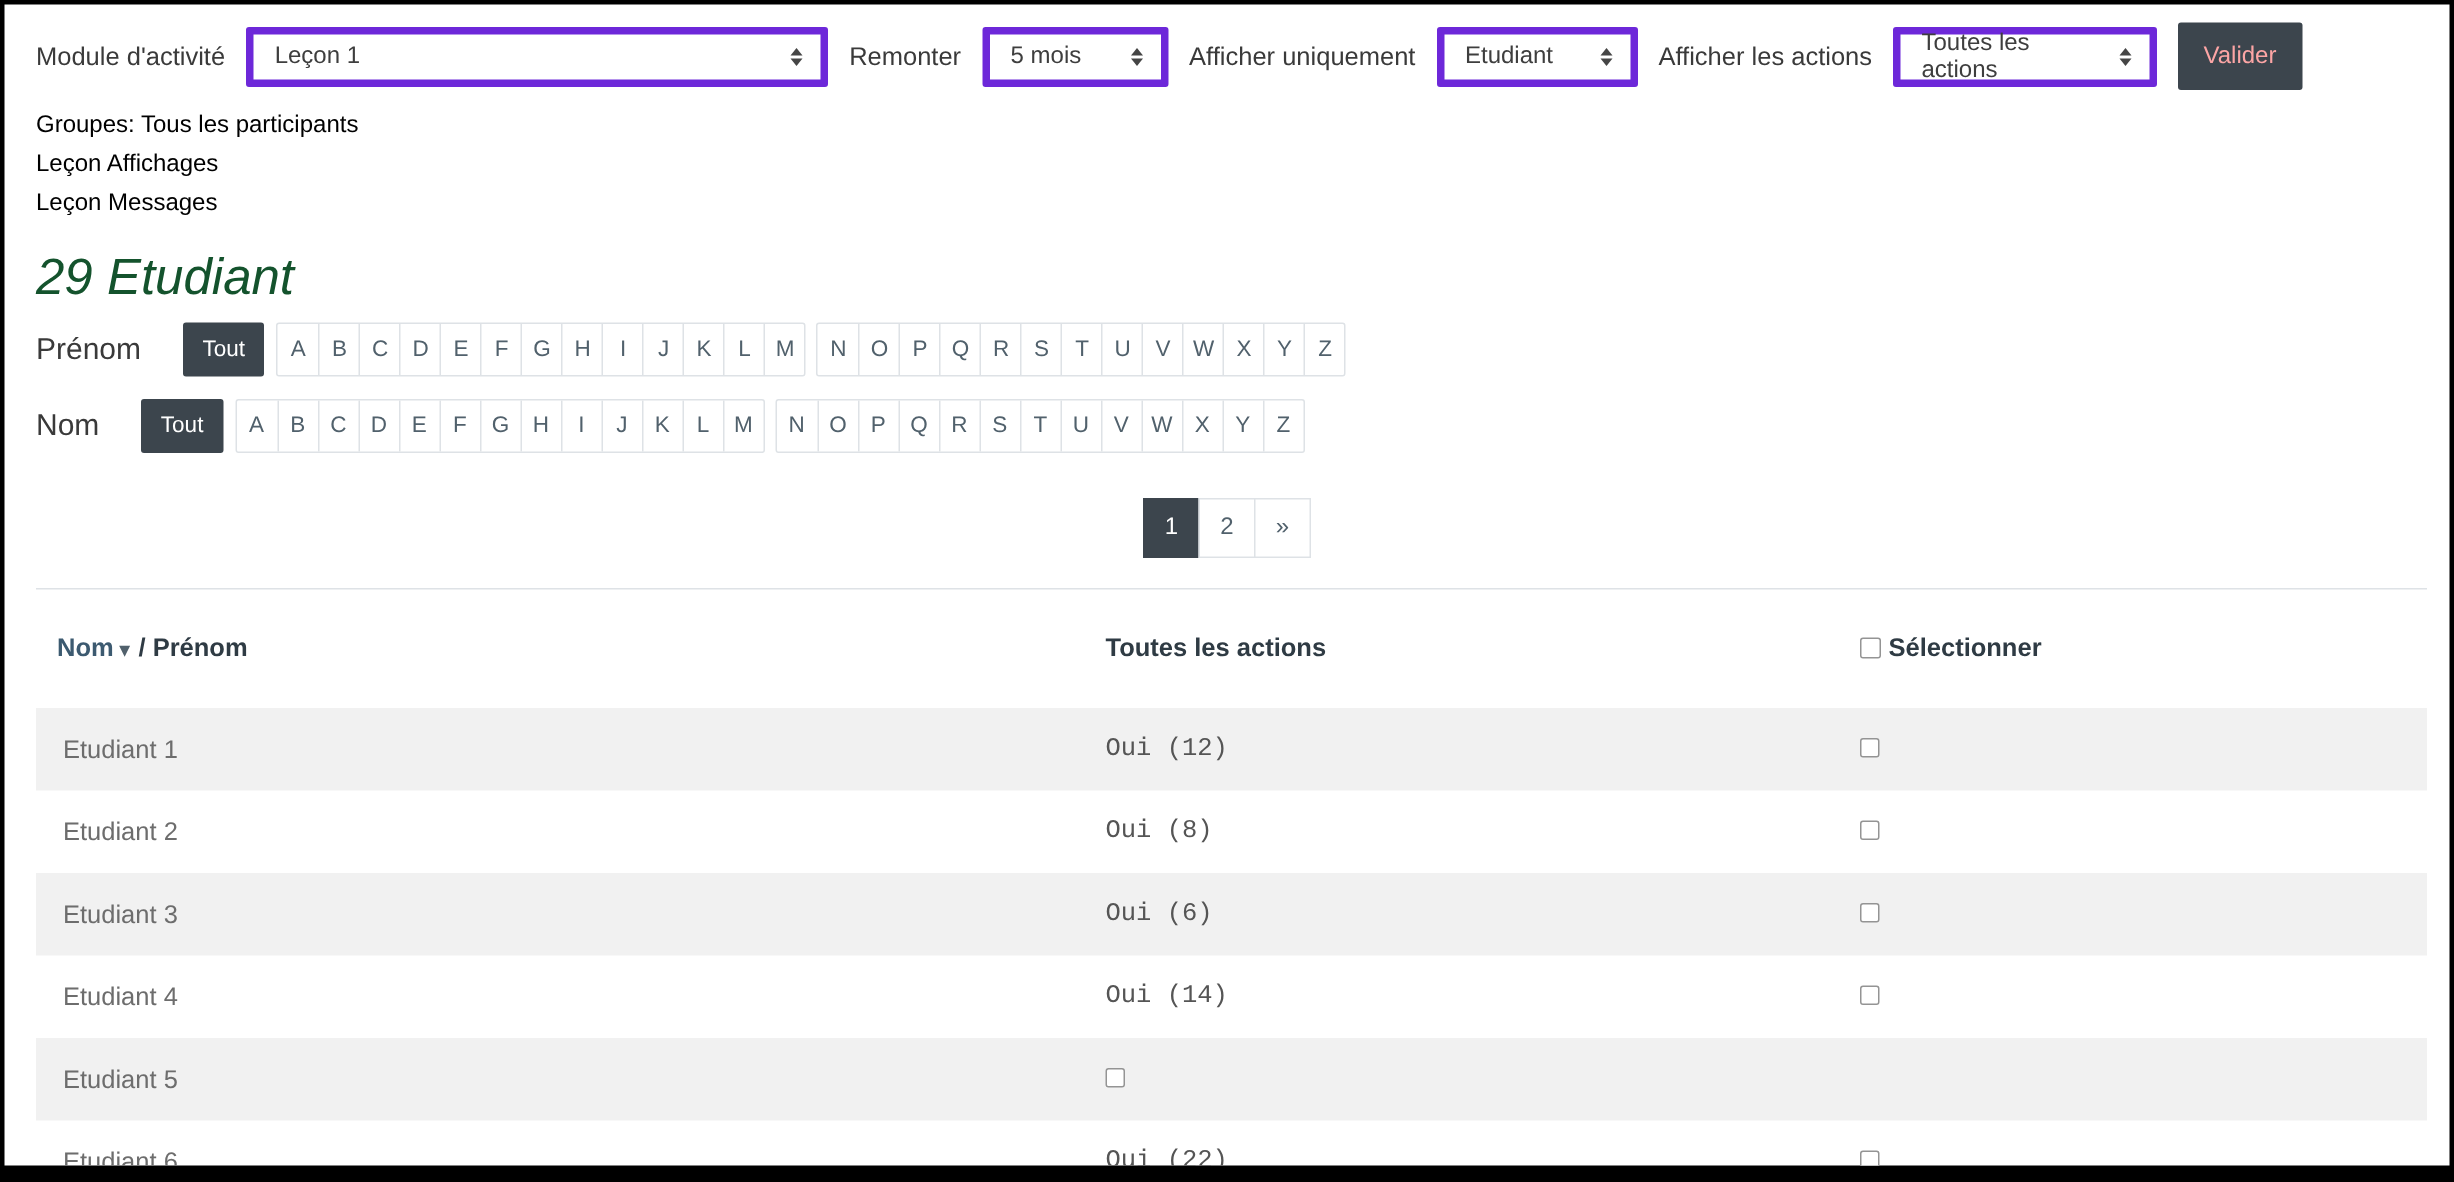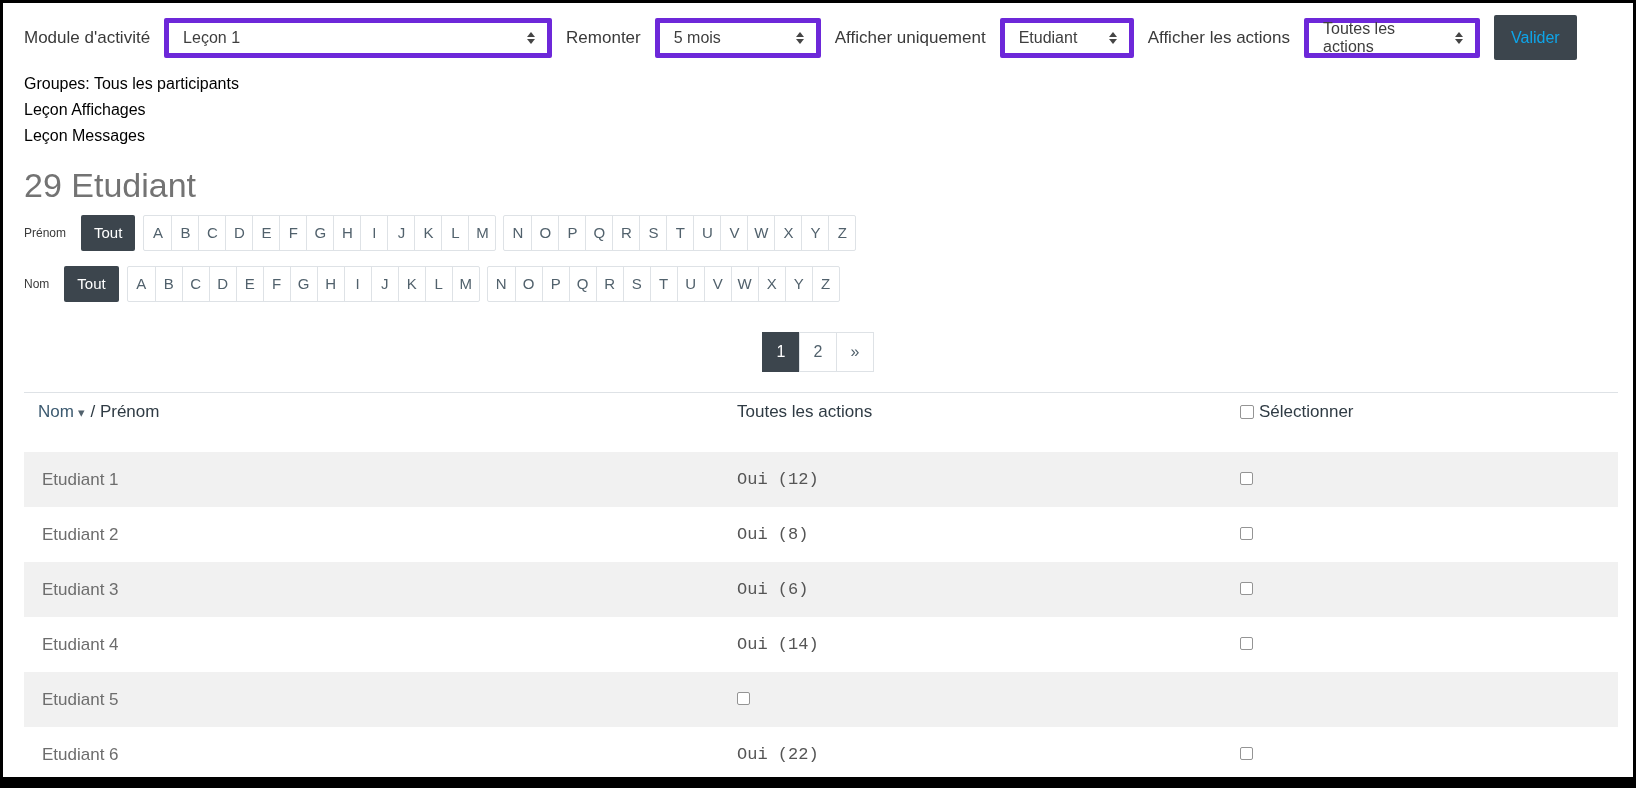--- a/index.html
+++ b/index.html
@@ -40,48 +40,49 @@
     color: #3e3e3e;
     cursor: pointer;
   }
   .updown { display: inline-flex; flex-direction: column; align-items: center; row-gap: 2px; margin-left: 10px; }
   .updown i { display: block; width: 0; height: 0; }
   .updown .up   { border-left: 4px solid transparent; border-right: 4px solid transparent; border-bottom: 5px solid #454545; }
   .updown .down { border-left: 4px solid transparent; border-right: 4px solid transparent; border-top: 5px solid #454545; }
   .btn-dark {
     height: 45px;
     background: #3c454d;
-    color: #0ea5e9;
+    color: #fca5a5;
     font-size: 16px;
     border: none;
     border-radius: 2px;
     padding: 0 17px;
     cursor: pointer;
     font-family: "Liberation Sans", sans-serif;
     text-align: right;
   }
 
   
   .info { margin-top: 15px; }
   .info div { font-size: 16px; color: #000000; line-height: 26px; }
 
   
   h2.count-heading {
     margin-top: 16px;
     font-size: 34px;
     line-height: 40px;
     font-weight: 300;
-    color: #737373;
+    color: #14532d;
+    font-style: italic;
   }
 
   
   .initials-bar { display: flex; align-items: center; height: 36px; }
   .bar-prenom { margin-top: 10px; }
   .bar-nom { margin-top: 15px; }
-  .initials-bar .blabel { font-size: 12px; color: #3a3a3a; margin-right: 15px; }
+  .initials-bar .blabel { font-size: 20px; color: #3a3a3a; margin-right: 28px; }
   .all-btn {
     background: #3c454d; color: #fff;
     font-size: 15px;
     height: 36px; line-height: 36px;
     padding: 0 13px;
     border-radius: 2px;
     margin-right: 8px;
     cursor: pointer;
   }
   .letters-group {
@@ -121,21 +122,21 @@
   .page-item.active { background: #3c454d; border-color: #3c454d; color: #fff; }
 
   
   .report-table { margin-top: 20px; width: 1594px; }
   .thead {
     display: grid;
     grid-template-columns: 713px 503px 1fr;
     border-top: 1px solid #dee2e6;
     padding: 9px 0 30px 0;
   }
-  .thead .th { font-size: 17px; font-weight: normal; color: #2f3b44; }
+  .thead .th { font-size: 17px; font-weight: bold; color: #2f3b44; margin-top: 20px; }
   .th-name { padding-left: 14px; }
   .th-name .nom-link { color: #3c5a70; cursor: pointer; }
   .sort-caret { color: #51616c; font-size: 13px; margin: 0 6px 0 4px; }
   .th-select { display: flex; align-items: center; column-gap: 5px; }
   .trow {
     display: grid;
     grid-template-columns: 713px 503px 1fr;
     height: 55px;
     align-items: center;
   }
@@ -162,21 +163,21 @@
   <div class="topbar">
     <span class="flabel">Module d'activité</span>
     <div class="select" style="width:388px">
       <span>Leçon 1</span>
       <span class="updown">
             <i class="up"></i>
             <i class="down"></i>
           </span>
     </div>
     <span class="flabel">Remonter</span>
-    <div class="select" style="width:166px">
+    <div class="select" style="width:124px">
       <span>5 mois</span>
       <span class="updown">
             <i class="up"></i>
             <i class="down"></i>
           </span>
     </div>
     <span class="flabel">Afficher uniquement</span>
     <div class="select" style="width:134px">
       <span>Etudiant</span>
       <span class="updown">

